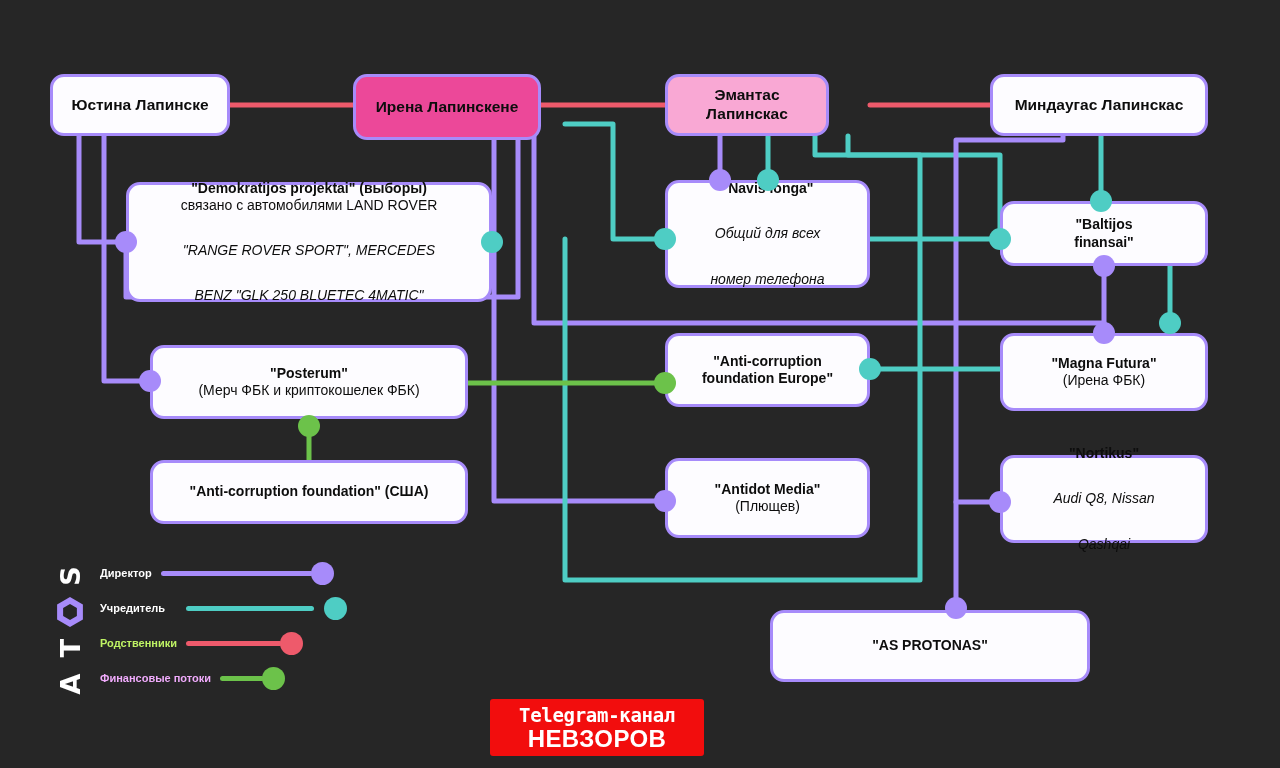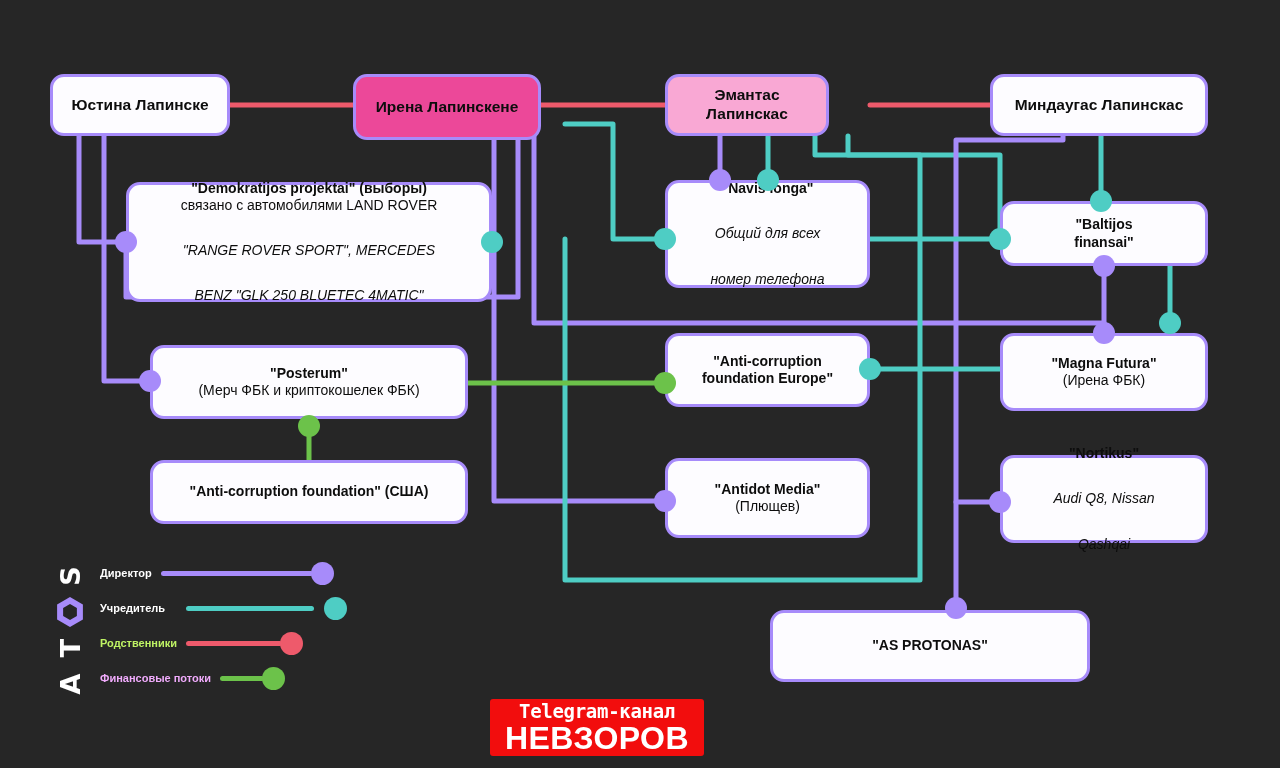--- a/index.html
+++ b/index.html
@@ -69,21 +69,21 @@
 
   
   #tg{
     position:absolute;left:490px;top:681px;width:214px;height:57px;
     background:#f20d0d;border-radius:3px;z-index:5;
     display:flex;flex-direction:column;align-items:center;justify-content:center;
     color:#ffffff;
     margin-top:18px;
   }
   #tg .l1{font-family:"DejaVu Sans Mono","Liberation Mono",monospace;font-size:19px;font-weight:bold;letter-spacing:-0.3px;}
-  #tg .l2{font-size:32px;font-weight:bold;letter-spacing:0.4px;line-height:1.05;}
+  #tg .l2{font-size:24px;font-weight:bold;letter-spacing:0.4px;line-height:1.05;}
 </style>
 </head>
 <body style="background: rgb(38, 38, 38);">
 
 <div id="stage">
   <svg id="wires" viewBox="0 0 1280 768">
       <polyline points="230,105 353,105" fill="none" stroke="#ee5a6b" stroke-width="5" stroke-linecap="round" stroke-linejoin="round"></polyline>
       <polyline points="541,105 665,105" fill="none" stroke="#ee5a6b" stroke-width="5" stroke-linecap="round" stroke-linejoin="round"></polyline>
       <polyline points="870,105 990,105" fill="none" stroke="#ee5a6b" stroke-width="5" stroke-linecap="round" stroke-linejoin="round"></polyline>
       <polyline points="79,136 79,242 126,242" fill="none" stroke="#a78bfa" stroke-width="5" stroke-linecap="round" stroke-linejoin="round"></polyline>

